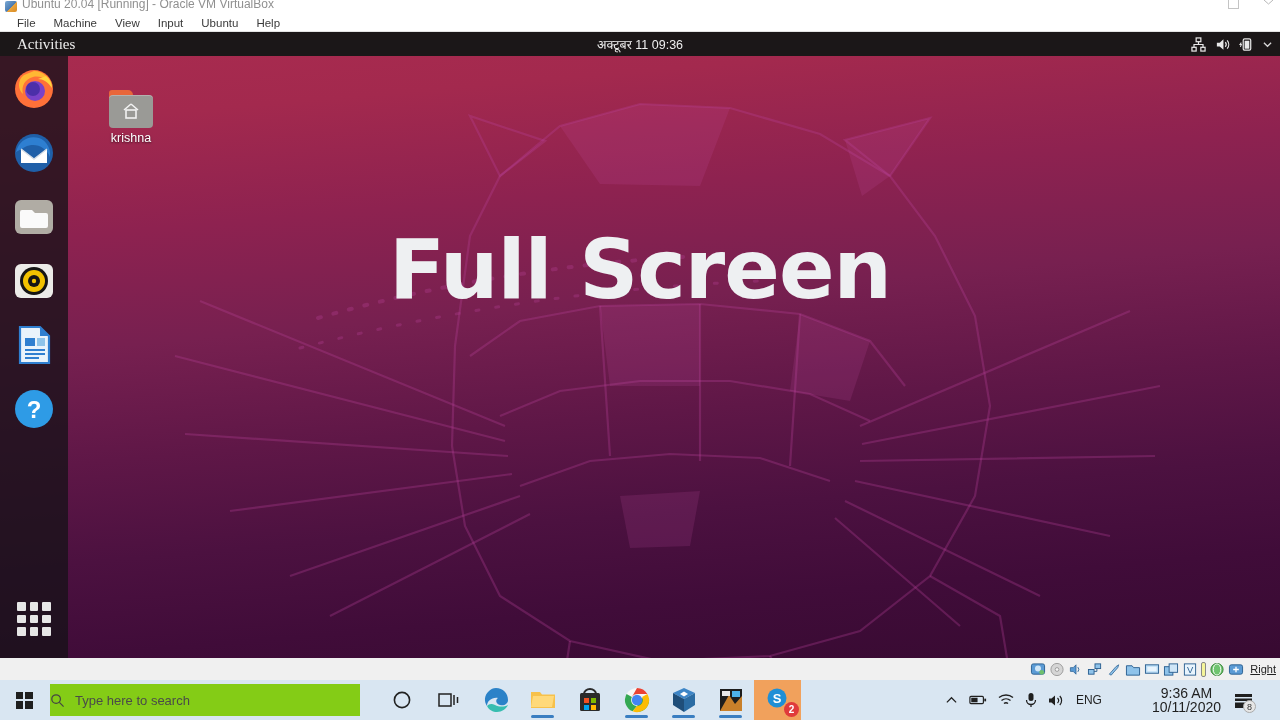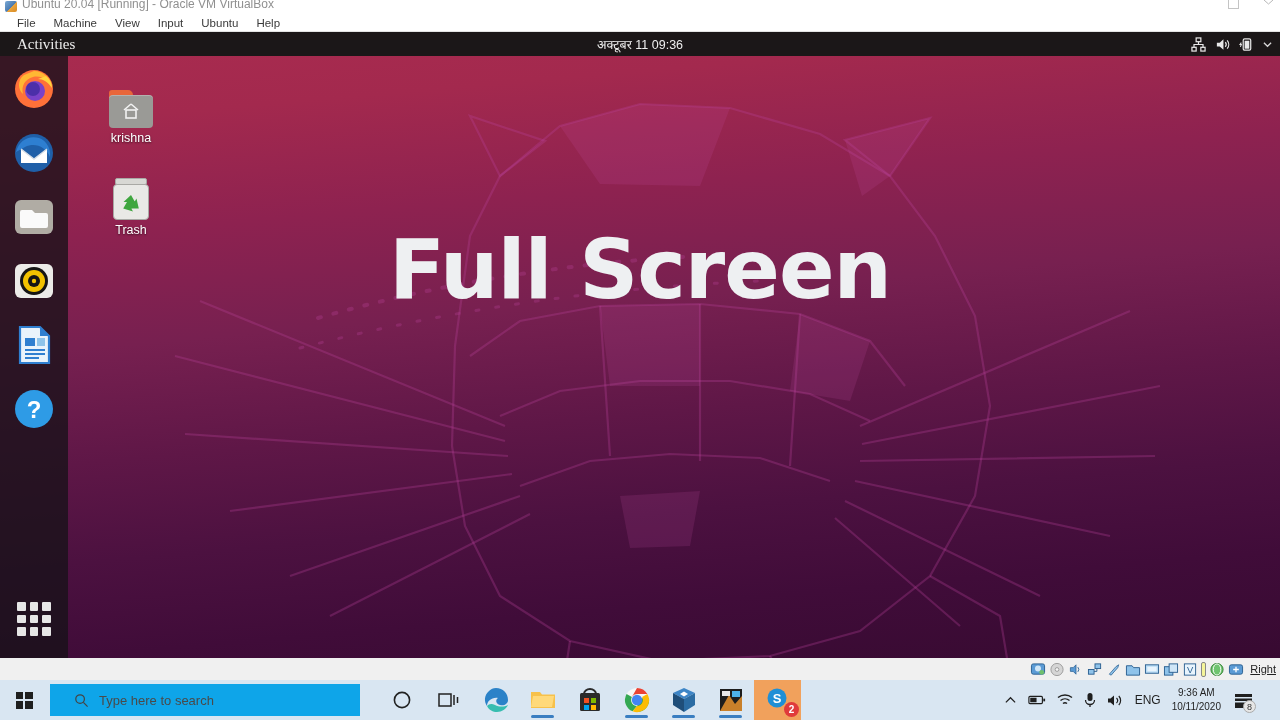--- a/index.html
+++ b/index.html
@@ -145,39 +145,39 @@
     position: absolute; left: 0; top: 680px; width: 1280px; height: 40px;
     background: #d9e6f2; display: flex; align-items: center;
   }
   .start-btn {
     width: 48px; height: 40px; display: flex; align-items: center; justify-content: center;
   }
   .win-logo { width: 17px; height: 17px; display: grid;
     grid-template-columns: 1fr 1fr; grid-template-rows: 1fr 1fr; gap: 2px; }
   .win-logo i { background: #1f1f1f; display: block; }
   .search-box {
-    width: 310px; height: 32px; background: #0ea5e9; margin-left: 2px;
-    display: flex; align-items: center; padding-left: 24px; gap: 10px;
+    width: 310px; height: 32px; background: #84cc16; margin-left: 2px;
+    display: flex; align-items: center; padding-left: 0; gap: 10px;
   }
   .search-text { font-size: 13px; color: #4a4a4a; }
   .tb-items { display: flex; align-items: center; height: 40px; margin-left: 18px; gap: 0px; }
   .tb-item {
     width: 47px; height: 40px; display: flex; align-items: center; justify-content: center;
     position: relative;
   }
   .tb-item.active { background: #f1a15c; }
   .tb-underline {
     position: absolute; bottom: 2px; left: 12px; width: 23px; height: 3px;
     background: #3a7ec1; border-radius: 2px;
   }
   .tray-right {
     margin-left: auto; display: flex; align-items: center; gap: 11px; padding-right: 26px;
   }
   .tray-lang { font-size: 12px; color: #1f1f1f; }
-  .tray-clock { font-size: 10px; color: #1f1f1f; line-height: 14px; text-align: center; }
+  .tray-clock { font-size: 14px; color: #1f1f1f; line-height: 14px; text-align: center; margin-left: 39px; }
   .notif {
     width: 22px; height: 22px; position: relative; display: flex;
     align-items: center; justify-content: center;
   }
   .notif-badge {
     position: absolute; right: -2px; bottom: -2px; width: 13px; height: 13px;
     border-radius: 50%; background: #e6e6e6; color: #333; font-size: 9px;
     display: flex; align-items: center; justify-content: center; border: 1px solid #aaa;
   }
   .badge-red {
@@ -257,32 +257,20 @@
           <span class="tab"></span>
           <span class="body"></span>
           <svg class="home" width="18" height="16" viewBox="0 0 18 16">
             <path d="M9 1 L16 7 M9 1 L2 7" stroke="#f2f2f2" stroke-width="1.6" fill="none"></path>
             <rect x="4" y="7" width="10" height="8" stroke="#f2f2f2" stroke-width="1.6" fill="none"></rect>
           </svg>
         </div>
         <div class="desk-icon-label">krishna</div>
       </div>
 
-      <div class="desk-icon" style="left:92px; top:122px;">
-        <div class="trash-ico">
-          <span class="lid"></span>
-          <span class="can"></span>
-          <svg width="24" height="22" viewBox="0 0 24 22" style="position:absolute;left:8px;top:15px;">
-            <path d="M12 2 L16 9 L12.5 9 L12.5 13 L8 13 L8 9 L4.5 9 Z" fill="#3fa63f" transform="rotate(0 12 11)"></path>
-            <path d="M12 2 L16 9 L12.5 9 L12.5 13 L8 13 L8 9 L4.5 9 Z" fill="#3fa63f" transform="rotate(120 12 11)"></path>
-            <path d="M12 2 L16 9 L12.5 9 L12.5 13 L8 13 L8 9 L4.5 9 Z" fill="#3fa63f" transform="rotate(240 12 11)"></path>
-          </svg>
-        </div>
-        <div class="desk-icon-label">Trash</div>
-      </div>
     </div>
 
     <div class="fullscreen-text">Full Screen</div>
 
     <div class="dock">
       <div class="dock-item" title="Firefox">
         <svg width="42" height="42" viewBox="0 0 42 42">
           <circle cx="21" cy="21" r="19" fill="#ff7139"></circle>
           <path d="M21 3 C30 3 38 10 39 20 C36 12 28 7 20 9 C12 11 8 18 10 26 C5 22 4 12 11 7 Z" fill="#ffb833"></path>
           <circle cx="22" cy="23" r="10" fill="#7a42c9"></circle>

